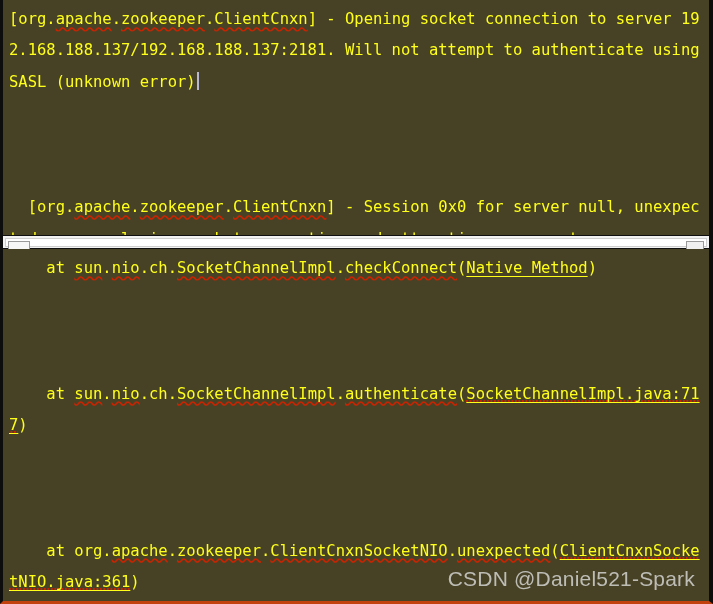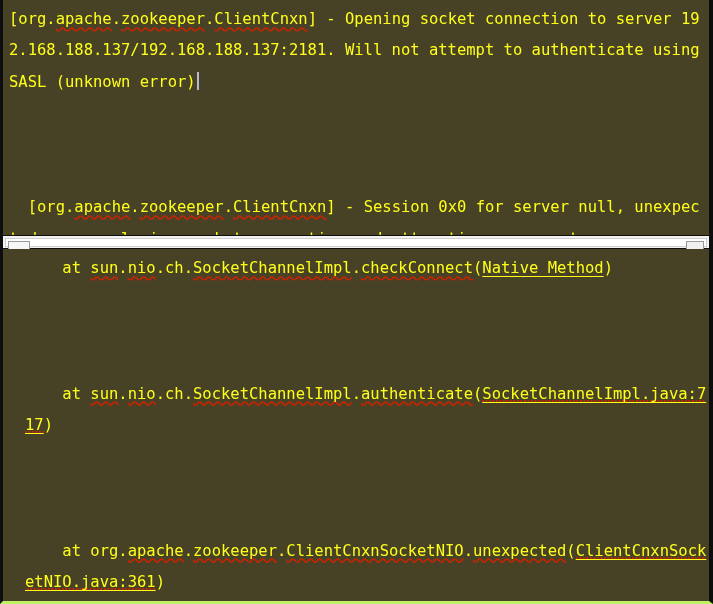--- a/index.html
+++ b/index.html
@@ -13,21 +13,21 @@
 
   #console-window {
     position: relative;
     width: 713px;
     height: 604px;
     background: #0c4a6e;
     overflow: hidden;
     box-sizing: border-box;
     border-left: 3px solid #0d0d0d;
     border-right: 4px solid #0d0d0d;
-    border-bottom: 3px solid #bef264;
+    border-bottom: 3px solid #c2410c;
   }
 
   .console-pane {
     position: absolute;
     left: 0;
     right: 0;
     background: #474226;
     color: #ffff1a;
     font-family: "DejaVu Sans Mono", monospace;
     font-size: 15.5px;
@@ -41,21 +41,21 @@
   #pane-top {
     top: 0;
     height: 235px;
     padding: 4px 2px 0 6px;
     box-sizing: border-box;
   }
 
   #pane-bottom {
     top: 249px;
     height: 355px;
-    padding: 4px 2px 0 22px;
+    padding: 4px 2px 0 6px;
     box-sizing: border-box;
   }
 
   #pane-divider {
     position: absolute;
     left: 0;
     right: 0;
     top: 235px;
     height: 14px;
     background: #f2f2f2;
@@ -168,14 +168,15 @@
 <span class="log-line"><span></span></span>
 <span class="log-line"><span>    at </span><span class="sq">sun</span><span>.</span><span class="sq">nio</span><span>.ch.</span><span class="sq">SocketChannelImpl</span><span>.</span><span class="sq">authenticate</span><span>(</span><span class="lnksq">SocketChannelImpl.java:717</span><span>)</span></span>
 <span class="log-line"><span></span></span>
 <span class="log-line"><span>    at org.</span><span class="sq">apache</span><span>.</span><span class="sq">zookeeper</span><span>.</span><span class="sq">ClientCnxnSocketNIO</span><span>.</span><span class="sq">unexpected</span><span>(</span><span class="lnksq">ClientCnxnSocketNIO.java:361</span><span>)</span></span>
 
 
 
 
 </div>
 
+  <div id="watermark">CSDN @Daniel521-Spark</div>
 
 </div>
 
 </body></html>

